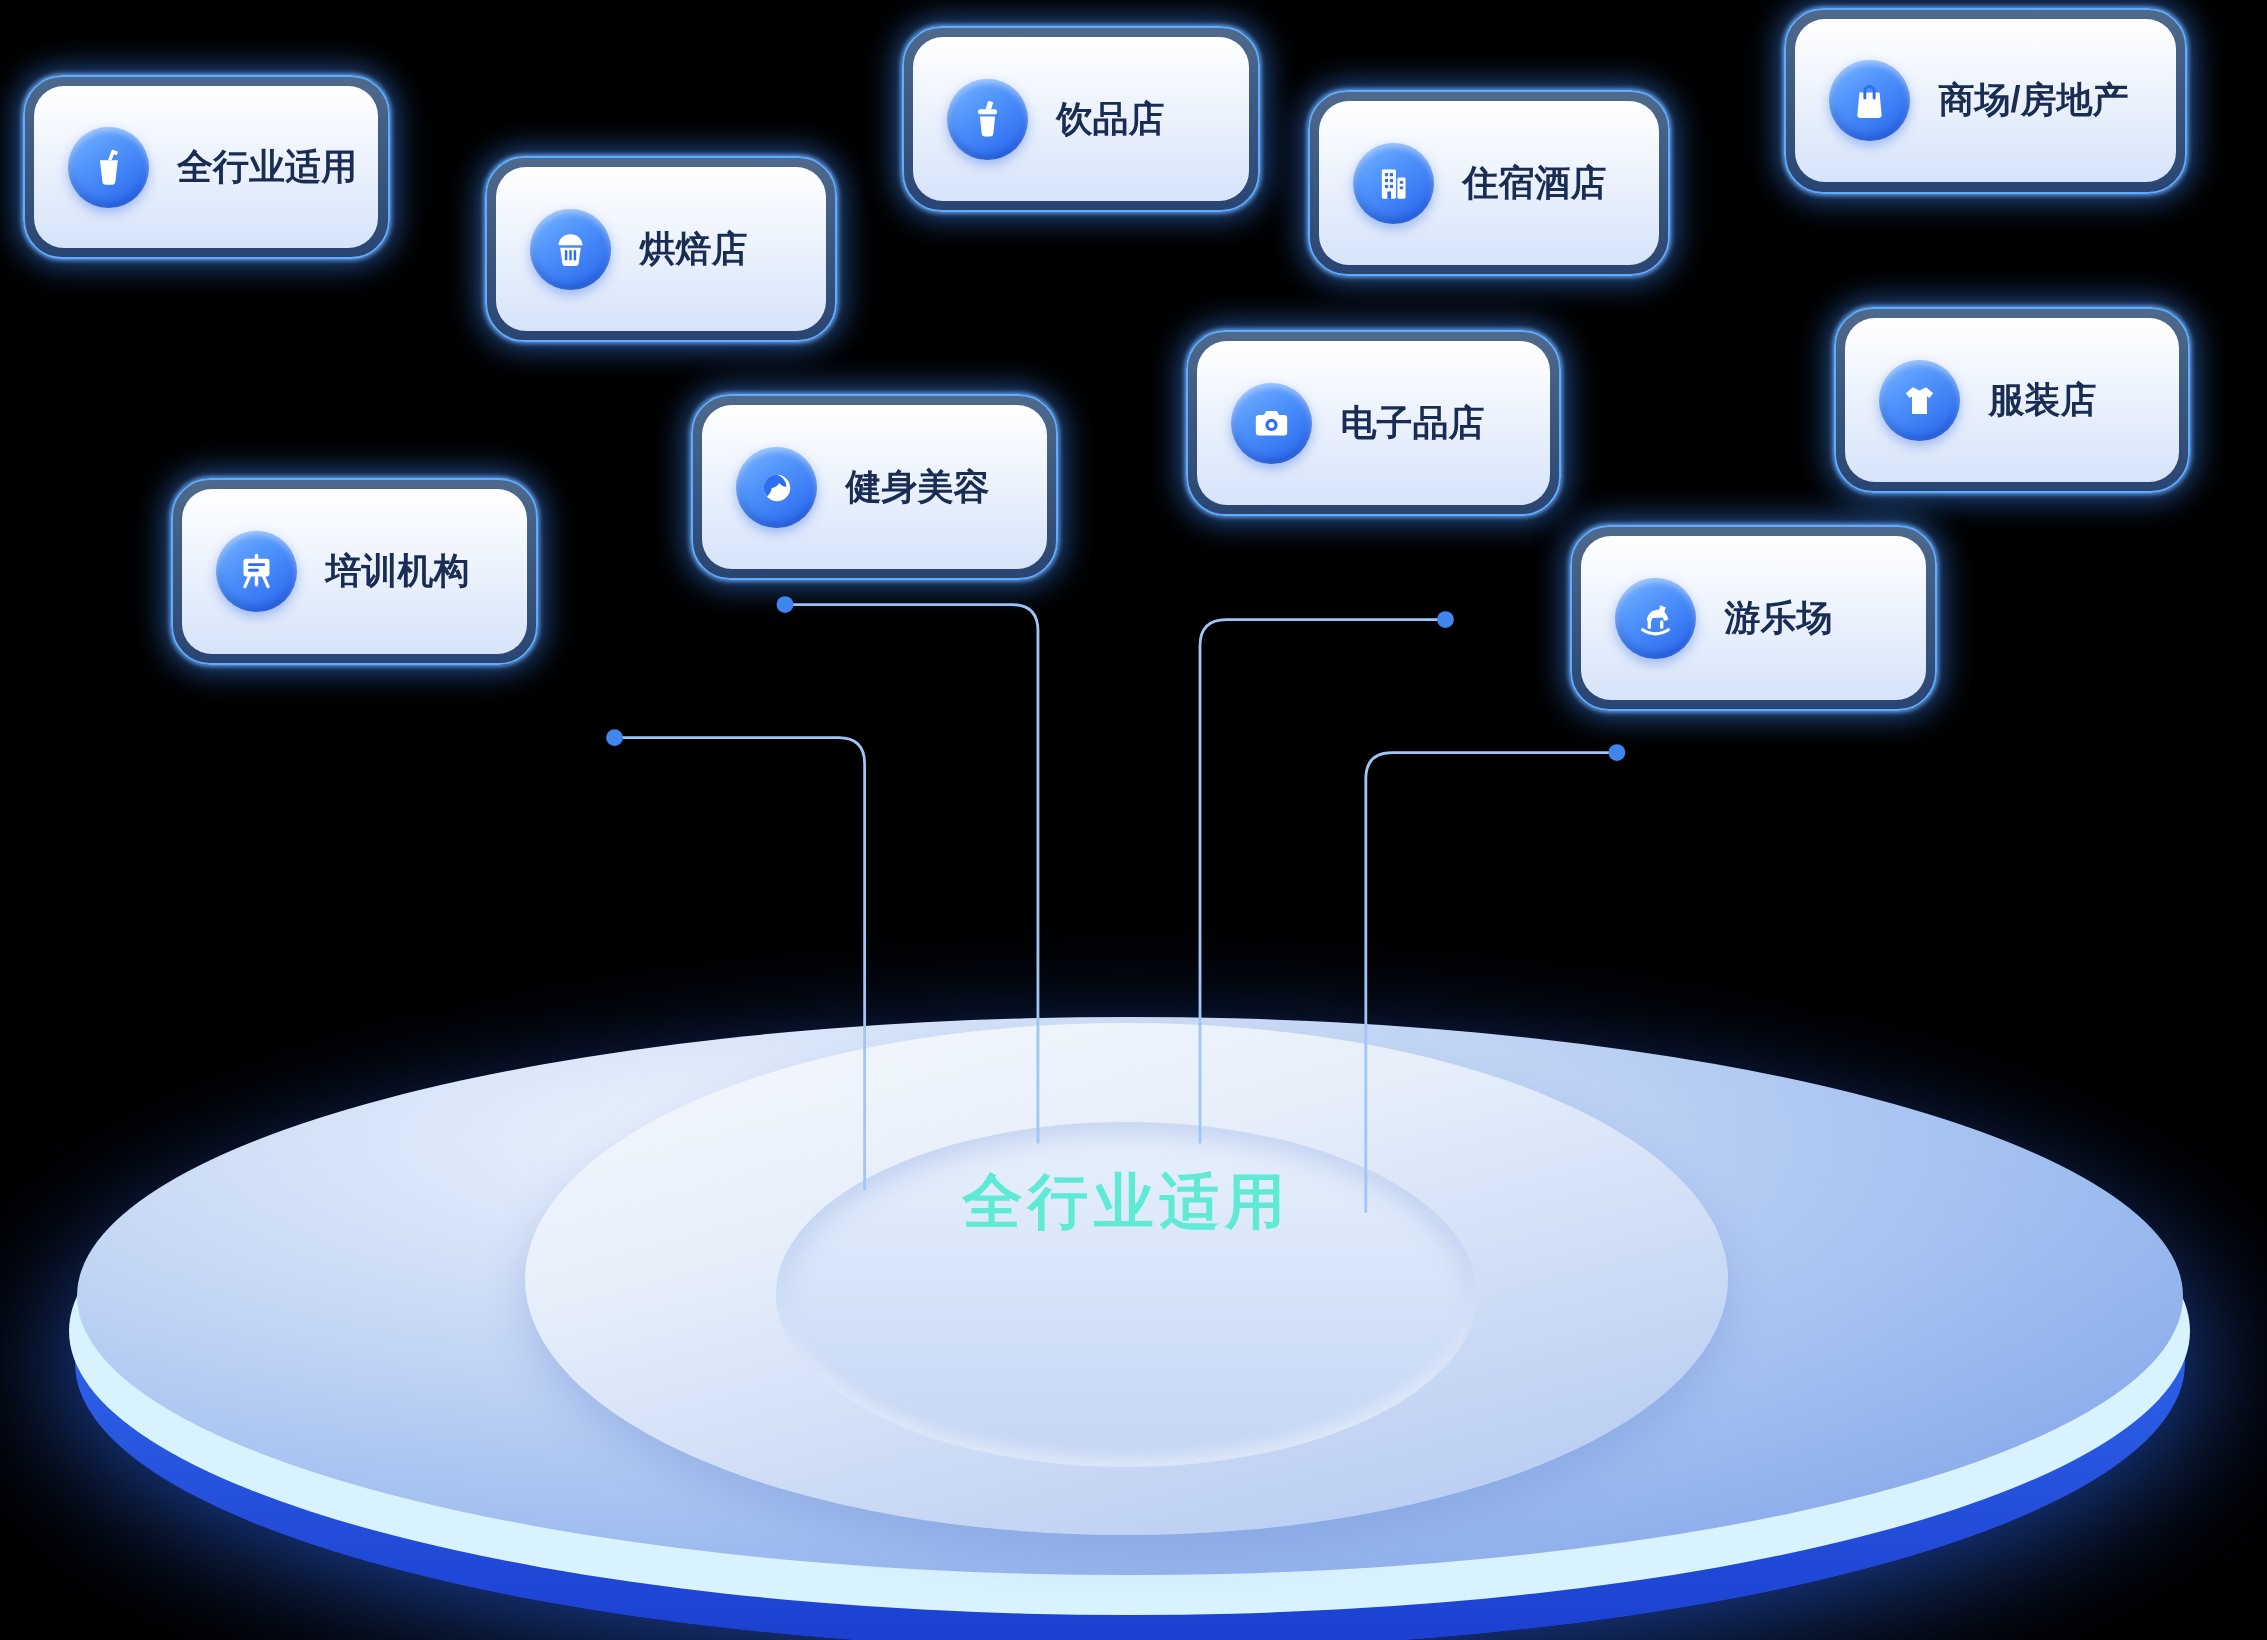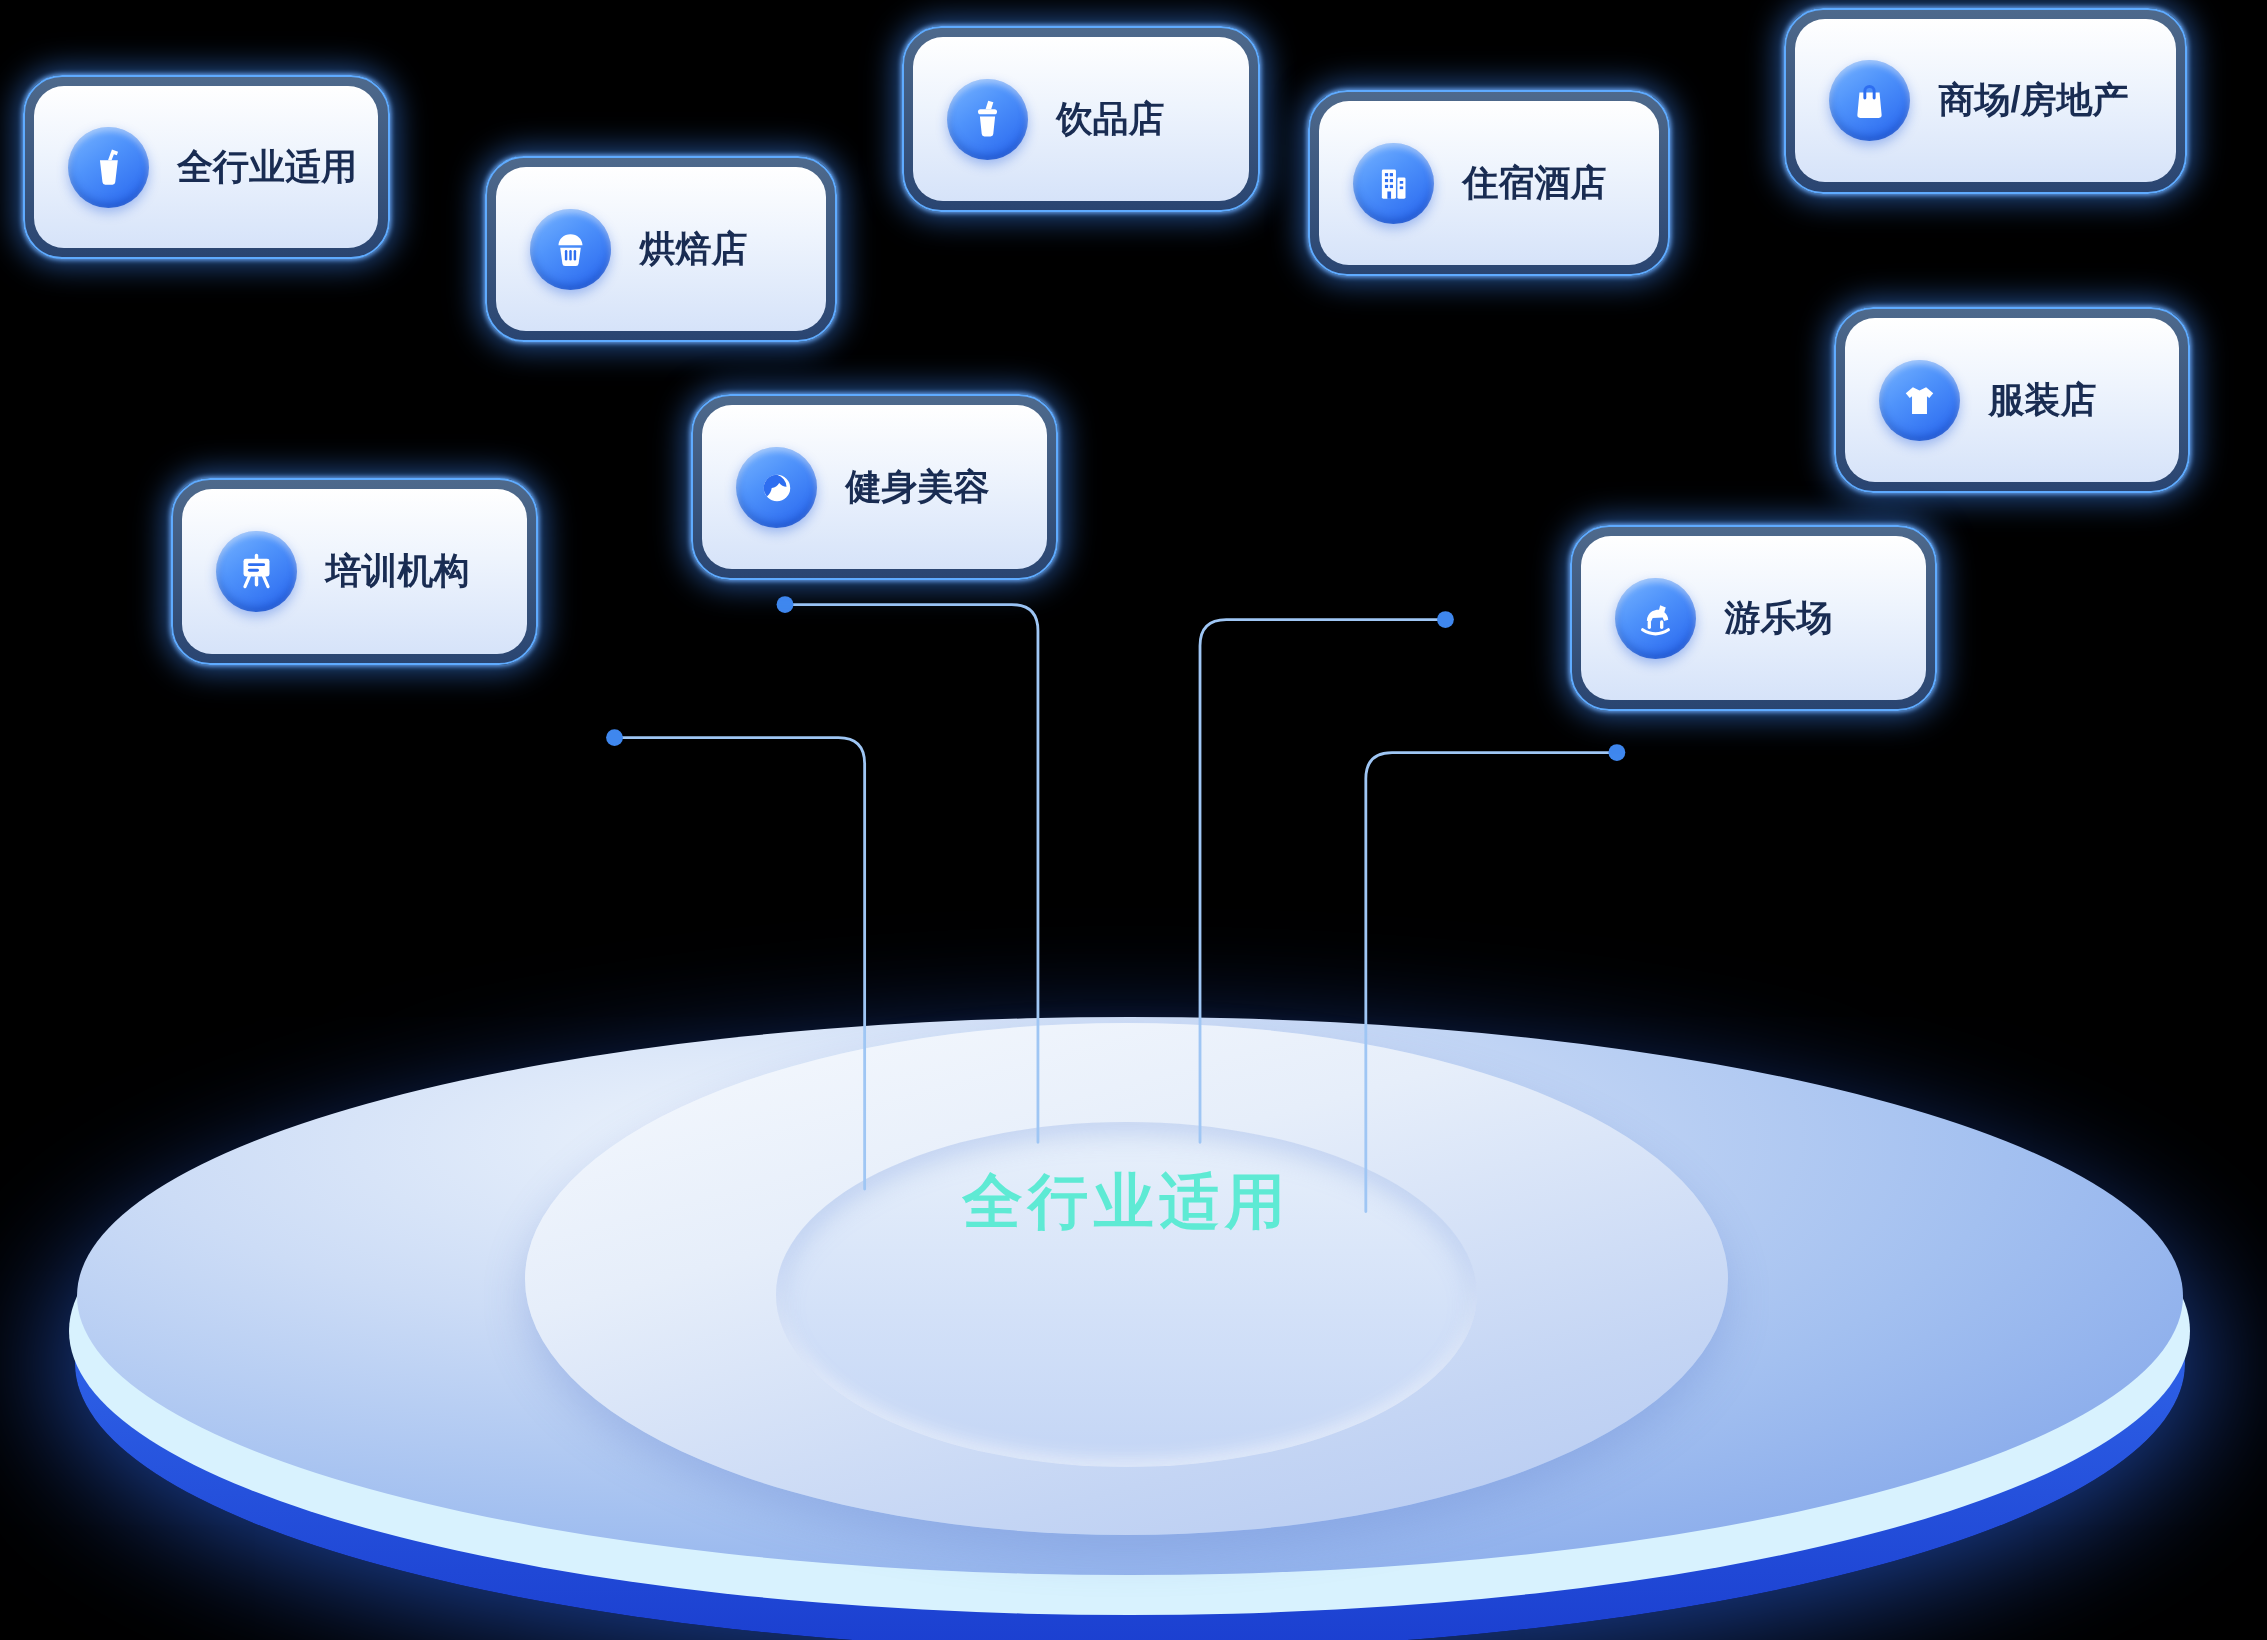--- a/index.html
+++ b/index.html
@@ -167,20 +167,32 @@
       <span class="icon">
         <svg viewBox="0 0 40 40">
             <path fill="#fff" d="M11.8 13.4h16.4l1.7 18.3a2.3 2.3 0 0 1-2.3 2.5H12.4a2.3 2.3 0 0 1-2.3-2.5z"></path>
             <path fill="none" stroke="#2e6ef0" stroke-width="2.4" stroke-linecap="round" d="M16.2 18v-5.6a3.8 3.8 0 0 1 7.6 0V18"></path>
           </svg>
       </span>
       <span class="label">商场/房地产</span>
     </div>
   </div>
 
+  <div class="card" style="left:1186px; top:330px; width:375px; height:186px;">
+    <div class="card-inner">
+      <span class="icon">
+        <svg viewBox="0 0 40 40">
+            <path fill="#fff" d="M15.6 9.8h8.8l1.7 3.2h4.1a2.6 2.6 0 0 1 2.6 2.6v11.6a2.6 2.6 0 0 1-2.6 2.6H9.8a2.6 2.6 0 0 1-2.6-2.6V15.6A2.6 2.6 0 0 1 9.8 13h4.1z"></path>
+            <circle cx="20" cy="21.2" r="5" fill="#2e6ef0"></circle>
+            <circle cx="20" cy="21.2" r="2.4" fill="#fff"></circle>
+          </svg>
+      </span>
+      <span class="label">电子品店</span>
+    </div>
+  </div>
 
   <div class="card" style="left:1834px; top:307px; width:356px; height:186px;">
     <div class="card-inner">
       <span class="icon">
         <svg viewBox="0 0 40 40">
             <path fill="#fff" d="M14.6 9.2 20 11.8l5.4-2.6 5.8 4.8-3.2 3.9-1.9-1.3V31H13.9V16.6l-1.9 1.3-3.2-3.9z"></path>
           </svg>
       </span>
       <span class="label">服装店</span>
     </div>

